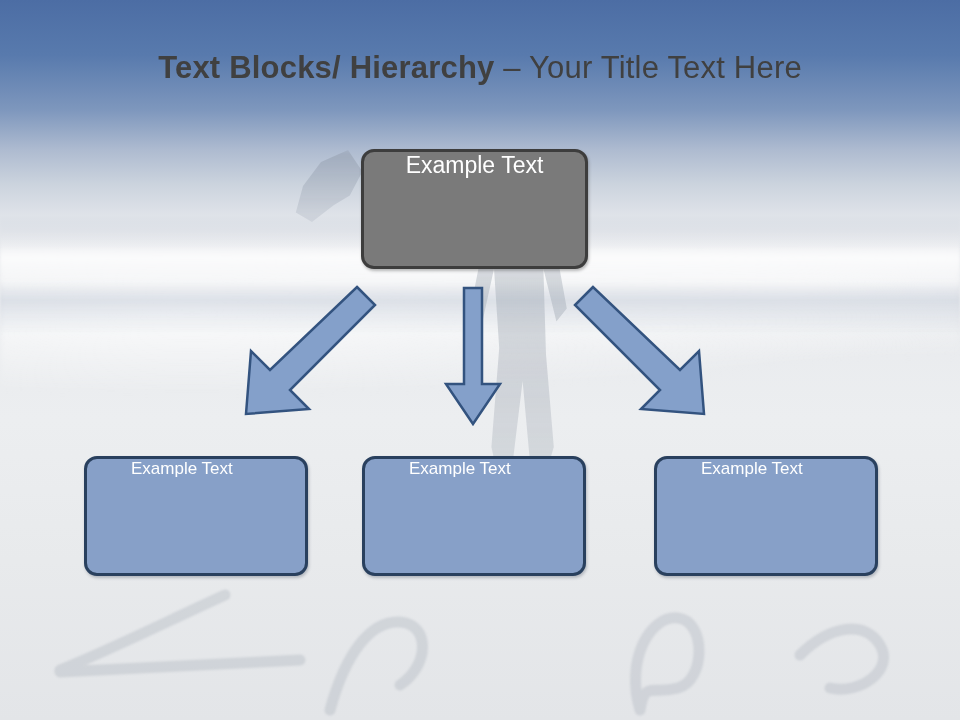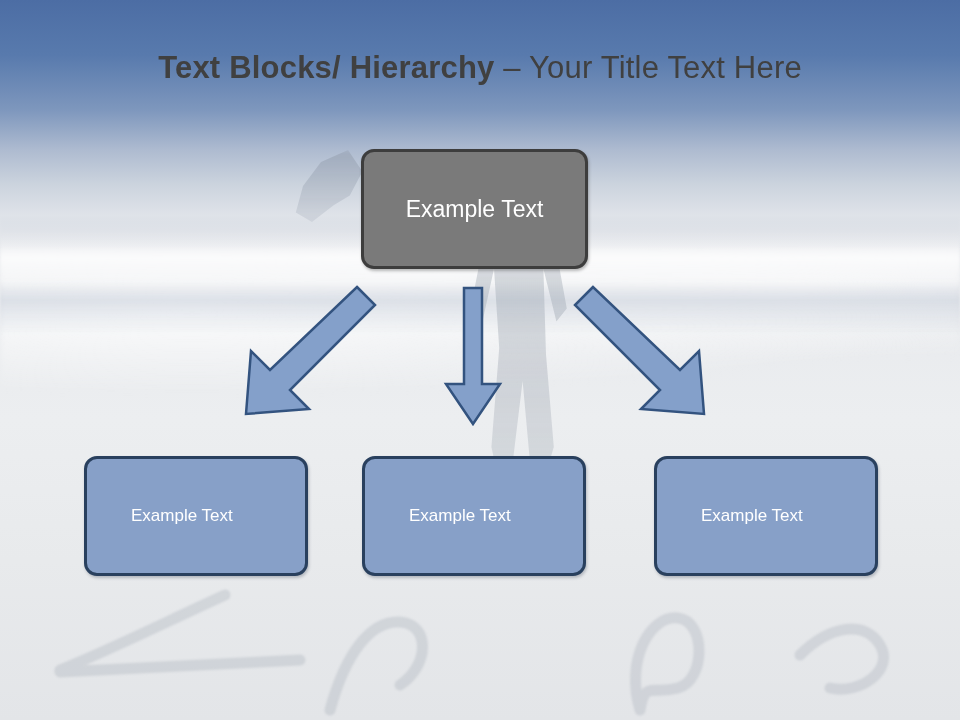--- a/index.html
+++ b/index.html
@@ -88,21 +88,21 @@
   }
   .title .t-bold { font-weight: bold; }
   .title .t-light { font-weight: normal; }
 
   
   .node {
     position: absolute;
     box-sizing: border-box;
     border-radius: 13px;
     display: flex;
-    align-items: center;
+    align-items: flex-start;
     color: #ffffff;
   }
   .node-top {
     left: 361px; top: 149px;
     width: 227px; height: 120px;
     background: #7a7a7a;
     border: 3px solid #3d3d3d;
     justify-content: center;
     font-size: 23px;
     box-shadow: 1px 2px 3px rgba(60,60,60,.35);

